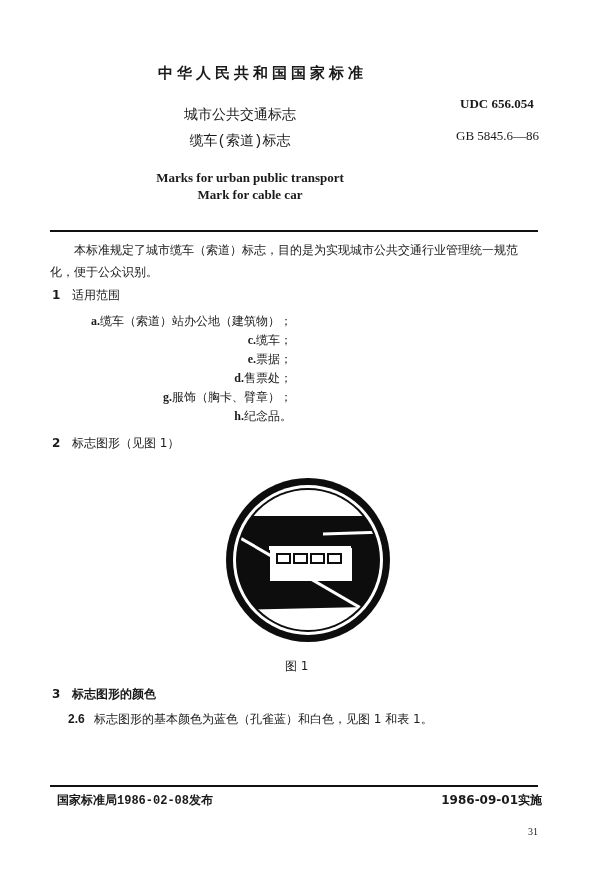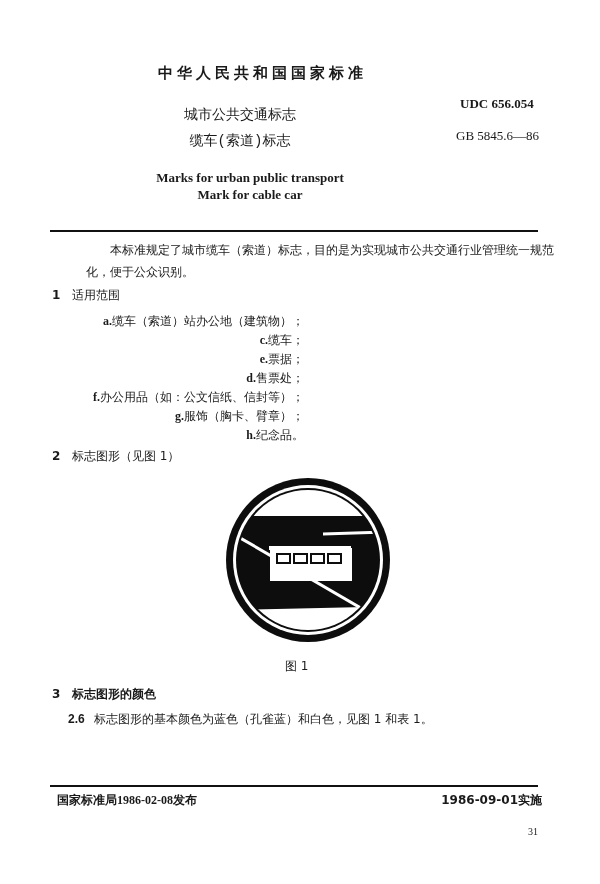--- a/index.html
+++ b/index.html
@@ -26,35 +26,35 @@
       left: 140px; width: 220px; text-align: center; font-size: 13px; font-weight: bold;
       font-family: "Liberation Serif", serif;
     }
     .e1 { top: 170px; }
     .e2 { top: 187px; }
     .rule { height: 2px; background: #111; left: 50px; width: 488px; }
     .rule-top { top: 230px; }
     .rule-bottom { top: 785px; }
     .para {
       top: 239px; left: 50px; width: 490px; font-size: 12px; line-height: 22px;
-      font-family: "DejaVu Sans", "Liberation Sans", sans-serif; text-indent: 24px; margin-left: 36px;
+      font-family: "DejaVu Sans", "Liberation Sans", sans-serif; text-indent: 24px;
     }
     .sec { font-size: 12px; font-family: "DejaVu Sans", "Liberation Sans", sans-serif; }
     .sec .num { font-weight: bold; display: inline-block; width: 20px; }
     .sec1 { top: 287px; left: 52px; }
-    .sec2 { top: 448px; left: 52px; }
+    .sec2 { top: 435px; left: 52px; }
     .sec3 { top: 686px; left: 52px; font-weight: bold; }
     .list { top: 312px; left: 76px; font-size: 12px; font-family: "DejaVu Sans", "Liberation Sans", sans-serif; }
     .list-item { height: 19px; line-height: 19px; white-space: nowrap; text-align: right; }
     .list-item .mk { display: inline-block; width: 24px; font-weight: bold; font-family: "Liberation Serif", serif; }
     .emblem { top: 470px; left: 225px; width: 165px; height: 180px; }
     .fig-cap { top: 658px; left: 285px; font-size: 12px; font-family: "DejaVu Sans", "Liberation Sans", sans-serif; }
     .sub31 { top: 711px; left: 68px; font-size: 12px; font-family: "DejaVu Sans", "Liberation Sans", sans-serif; }
     .sub31 .num { font-weight: bold; display: inline-block; width: 26px; font-family: "Liberation Sans", sans-serif; }
-    .issued { top: 792px; left: 57px; font-size: 12px; font-weight: bold; font-family: Liberation Serif, serif; }
+    .issued { top: 792px; left: 57px; font-size: 12px; font-weight: bold; font-family: Liberation Mono, monospace; }
     .effective { top: 792px; right: 58px; font-size: 12px; font-weight: bold; font-family: "DejaVu Sans", "Liberation Sans", sans-serif; }
     .pagenum { top: 826px; right: 62px; font-size: 10px; font-family: "Liberation Serif", serif; }
   </style>
 </head>
 <body>
 
 <div class="abs std-nation">中华人民共和国国家标准</div>
 <div class="abs udc">UDC 656.054</div>
 <div class="abs gb">GB 5845.6—86</div>
 
@@ -69,21 +69,20 @@
 
 <div class="abs sec sec1">
   <span class="num">1</span><span>适用范围</span>
 </div>
 
 <div class="abs list">
   <div class="list-item"><span class="mk">a.</span><span>缆车（索道）站办公地（建筑物）；</span></div>
   <div class="list-item"><span class="mk">c.</span><span>缆车；</span></div>
   <div class="list-item"><span class="mk">e.</span><span>票据；</span></div>
   <div class="list-item"><span class="mk">d.</span><span>售票处；</span></div>
-  <div class="list-item"><span class="mk">f.</span><span>办公用品（如：公文信纸、信封等）；</span></div>
   <div class="list-item"><span class="mk">g.</span><span>服饰（胸卡、臂章）；</span></div>
   <div class="list-item"><span class="mk">h.</span><span>纪念品。</span></div>
 </div>
 
 <div class="abs sec sec2">
   <span class="num">2</span><span>标志图形（见图 1）</span>
 </div>
 
 <div class="abs emblem">
   <svg width="165" height="180" viewBox="0 0 165 180">

